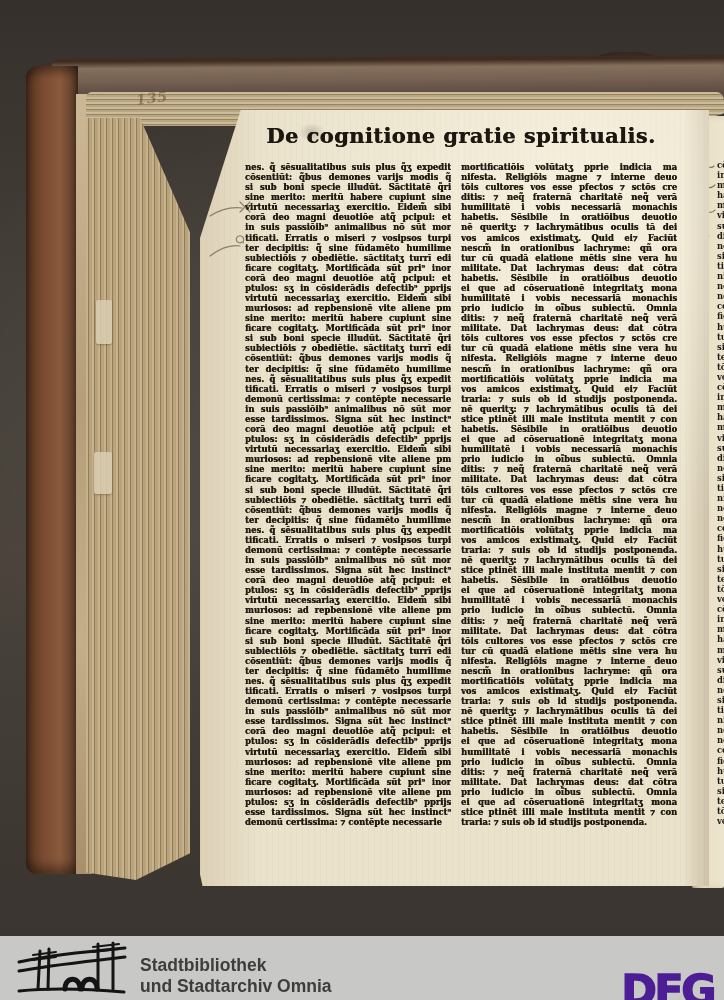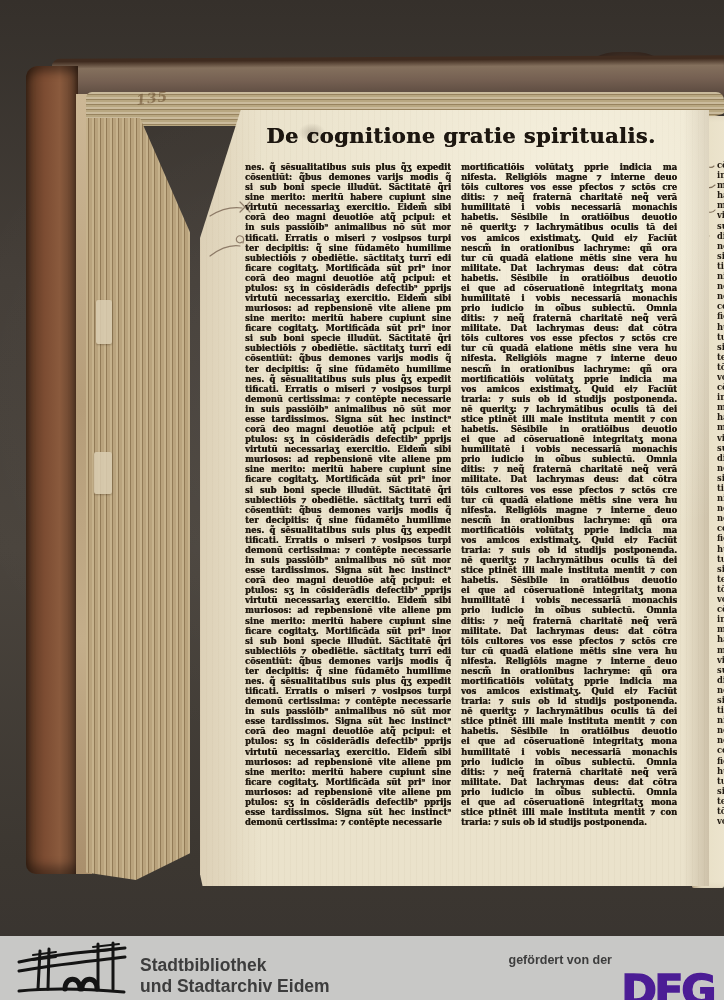--- a/index.html
+++ b/index.html
@@ -334,21 +334,20 @@
         <path d="M17 16 L40 13 M17 21 L40 18" stroke-width="2"></path>
         <path d="M82 5 L82 50" stroke-width="3"></path>
         <path d="M97 4 L97 50" stroke-width="3"></path>
         <path d="M77 8 L103 5 M77 13 L103 10" stroke-width="2"></path>
         <path d="M49 50 c0 -13 15 -13 15 0" stroke-width="5"></path>
         <path d="M66 50 c0 -13 15 -13 15 0" stroke-width="5"></path>
       </g>
     </svg>
     <div class="lib-text" style="color: rgb(61, 61, 61);">
       <div>Stadtbibliothek</div>
-      <div>und Stadtarchiv Eidem</div>
+      <div>und Stadtarchiv Omnia</div>
     </div>
     <div class="funding" style="color: rgb(61, 61, 61);">
-      <div>gefördert von der</div>
     </div>
     <div class="dfg" style="color: #4c1d95; margin-top: 24px;">DFG</div>
   </div>
 
 </div>
 
 </body></html>

